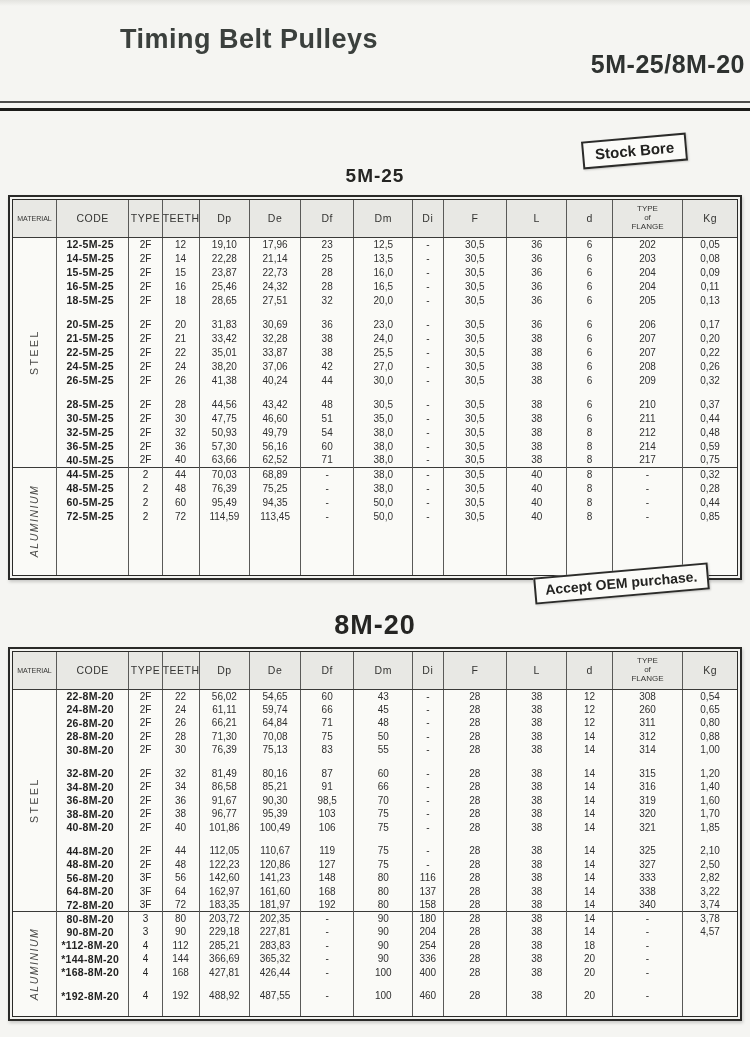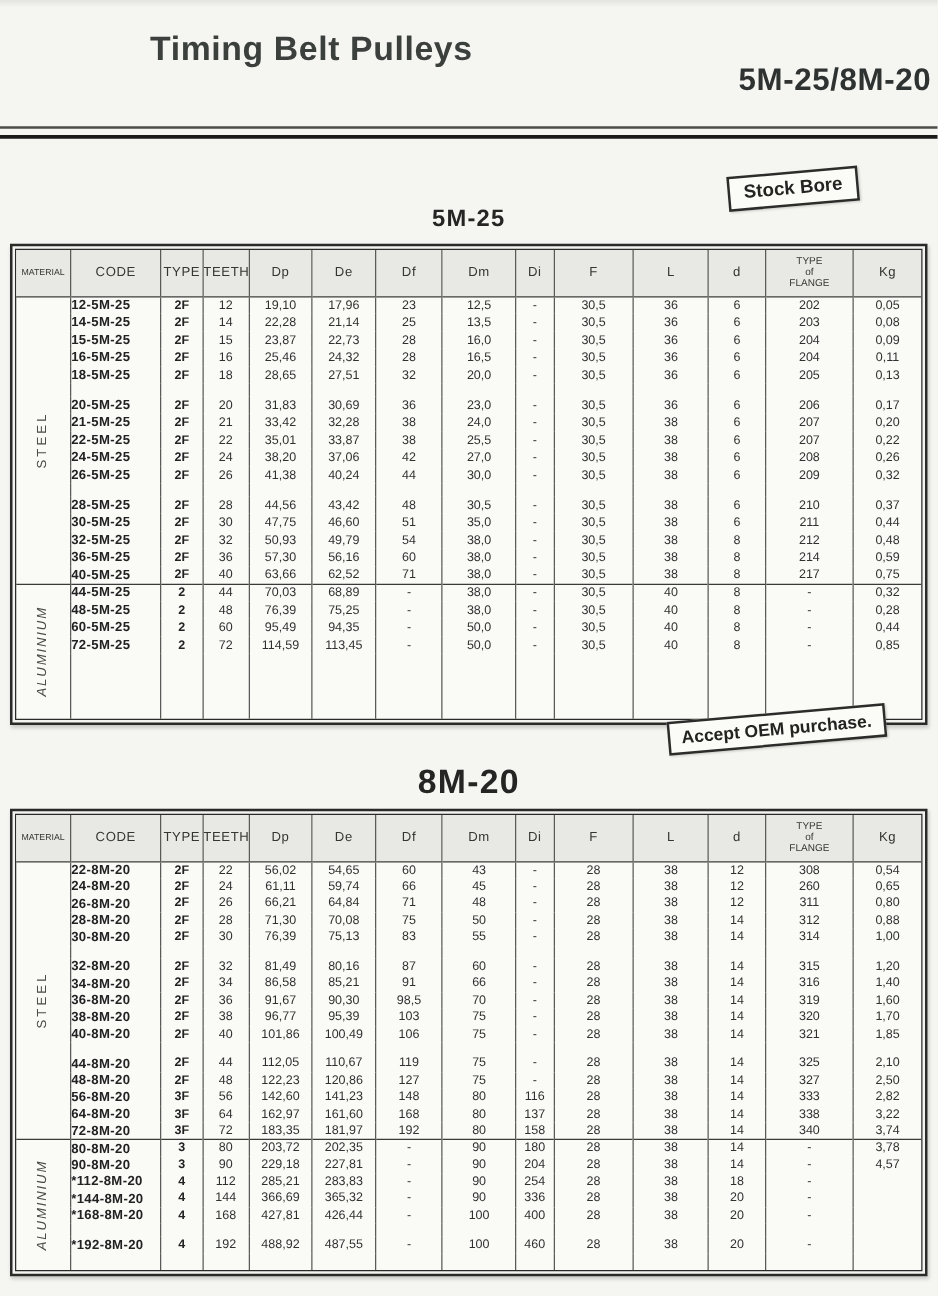--- a/index.html
+++ b/index.html
@@ -43,23 +43,23 @@
   .ptable thead th:first-child{border-left:none;}
   .ptable thead th.h-material{font-size:7px;letter-spacing:0;}
   .ptable thead th.h-flange{font-size:8px;line-height:1.12;white-space:pre-line;letter-spacing:0;}
   .ptable tbody td{font-size:10px;color:#303030;}
   .tb1 tbody tr.data-row{height:14px;}
   .tb2 tbody tr.data-row{height:13.5px;}
   .ptable tbody tr.spacer{height:10px;}
   .tb1 tbody tr.tail{height:52px;}
   .tb2 tbody tr.tail{height:13px;}
   .ptable tbody tr.section-start td{border-top:1.5px solid #3a3a38;}
-  .ptable td.code{font-weight:bold;text-align:left;padding-right:5px;color:#222;
+  .ptable td.code{font-weight:bold;text-align:center;padding-right:5px;color:#222;
                   letter-spacing:.3px;font-size:10.5px;}
-  .ptable td.type{font-weight:bold;color:#222;}
+  .ptable td.type{font-weight:normal;color:#222;}
   .ptable td.material-cell{border-left:none;position:relative;}
   .vlabel{position:absolute;top:50%;left:50%;transform:translate(-50%,-50%) rotate(-90deg);
           white-space:nowrap;font-size:10.5px;letter-spacing:2.5px;color:#4a4a48;}
   .alu .vlabel{font-style:italic;letter-spacing:1.5px;}
 </style>
 </head>
 <body>
 
 <div class="top-smudge"></div>
 

